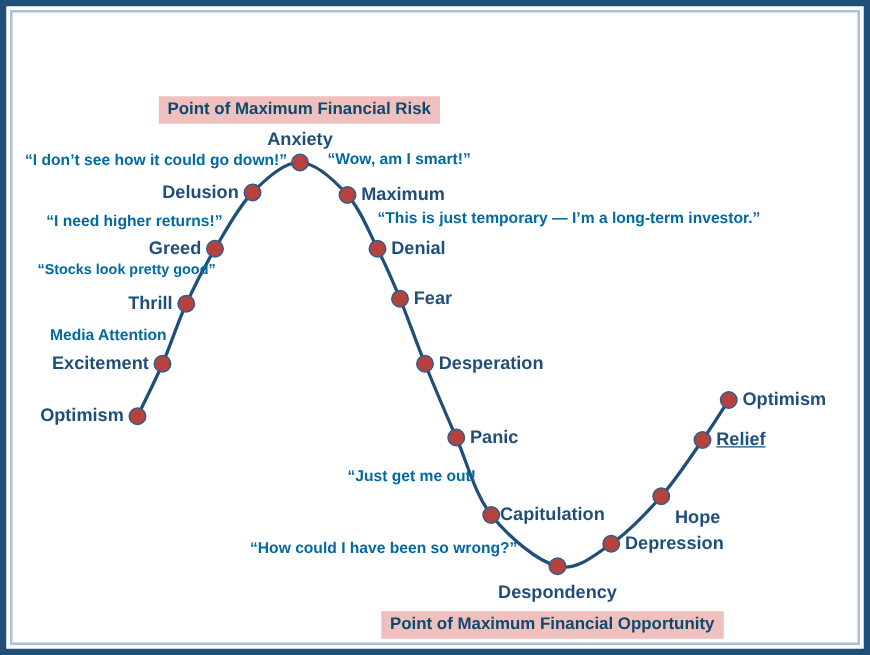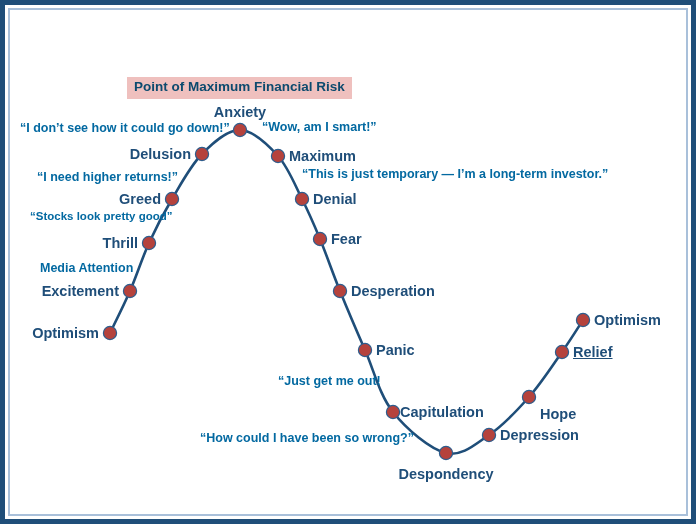--- a/index.html
+++ b/index.html
@@ -48,20 +48,21 @@
         <circle cx="489" cy="435" r="6.6" fill="#B5423C" stroke="#2E5E8E" stroke-width="1.2"></circle>
         <circle cx="529" cy="397" r="6.6" fill="#B5423C" stroke="#2E5E8E" stroke-width="1.2"></circle>
         <circle cx="562" cy="352" r="6.6" fill="#B5423C" stroke="#2E5E8E" stroke-width="1.2"></circle>
         <circle cx="583" cy="320" r="6.6" fill="#B5423C" stroke="#2E5E8E" stroke-width="1.2"></circle>
       </g>
   </svg>
 
 
   <div class="banner" id="banner-risk">Point of Maximum Financial Risk</div>
 
+  <div class="banner" id="banner-opportunity">Point of Maximum Financial Opportunity</div>
 
   <div id="stage-labels">
       <div class="stage-label r" style="left: 99px; top: 326px;">Optimism</div>
       <div class="stage-label r" style="left: 119px; top: 284px;">Excitement</div>
       <div class="stage-label r" style="left: 138px; top: 236px;">Thrill</div>
       <div class="stage-label r" style="left: 161px; top: 192px;">Greed</div>
       <div class="stage-label r" style="left: 191px; top: 147px;">Delusion</div>
       <div class="stage-label" style="left: 240px; top: 105px; transform: translateX(-50%);">Anxiety</div>
       <div class="stage-label" style="left: 289px; top: 149px;">Maximum</div>
       <div class="stage-label" style="left: 313px; top: 192px;">Denial</div>

